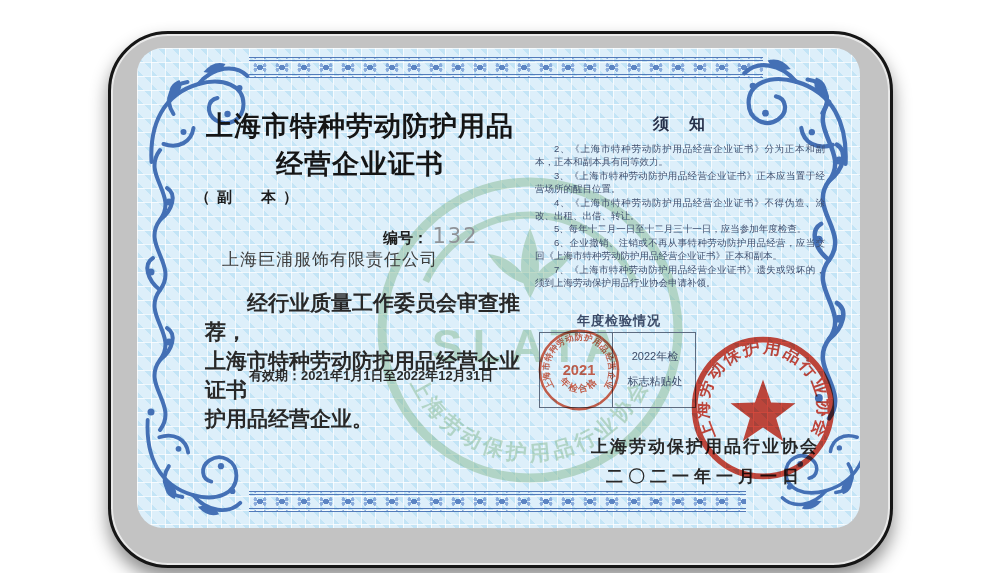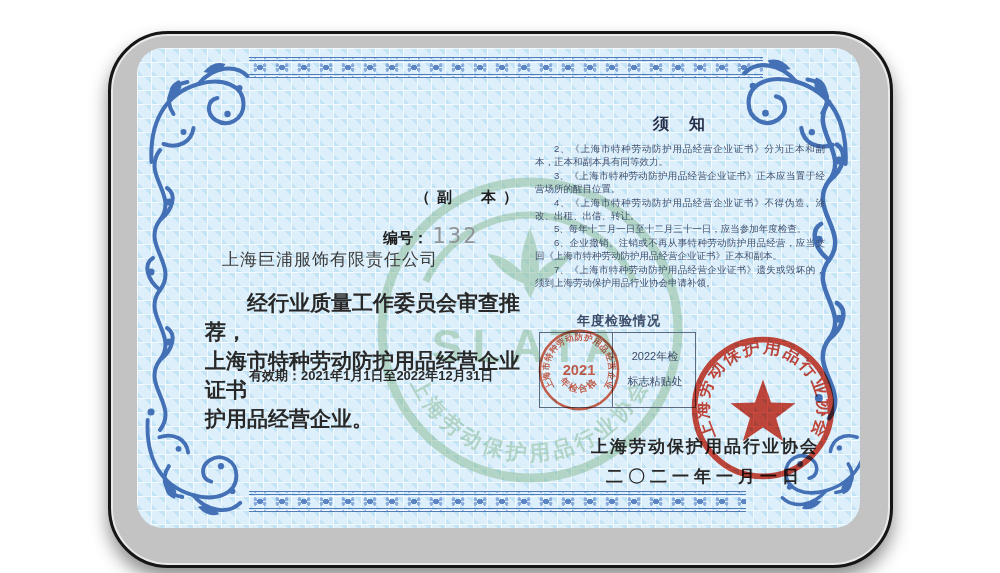--- a/index.html
+++ b/index.html
@@ -40,22 +40,22 @@
   .band-bottom { left:112px; top:443px; width:497px; }
 
   .orn { position:absolute; }
   .orn-tr { transform:scaleX(-1); }
   .orn-bl { transform:scaleY(-1); }
   .orn-br { transform:scale(-1,-1); }
 
   
   .title { position:absolute; left:58px; top:59px; width:330px; text-align:center;
            font-size:27px; font-weight:800; color:#151515; line-height:38px; letter-spacing:1px; }
-  .subtitle { position:absolute; left:58px; top:140px; width:330px; text-align:right;
-              font-size:15px; font-weight:700; color:#1d1d1d; letter-spacing:7px;padding-left:16px; }
+  .subtitle { position:absolute; left:58px; top:140px; width:330px; text-align:left;
+              font-size:15px; font-weight:700; color:#1d1d1d; letter-spacing:7px; }
   .serial { position:absolute; left:246px; top:176px; color:#1f1f1f; }
   .serial .lbl { font-size:15px; font-weight:700;text-align:center; }
   .serial .num { font-size:21px; color:#8f9297; letter-spacing:2px; font-family:"DejaVu Sans","Liberation Sans",sans-serif; }
   .company { position:absolute; left:85px; top:200px; font-size:17px; font-weight:500; color:#3d3d3d; letter-spacing:1px; }
   .para { position:absolute; left:68px; top:240px; width:326px; font-size:21px; line-height:29px;
           font-weight:600; color:#282828; }
   .para .indent { text-indent:2em; }
   .validity { position:absolute; left:112px; top:319px; font-size:13px; font-weight:600; color:#2b2b2b; }
 
   .notice { position:absolute; left:398px; top:66px; width:290px; }
@@ -142,20 +142,24 @@
         <use href="#g-corner"></use>
       </svg>
 
     <svg class="orn" style="left:0px;top:98px" width="46" height="288" viewBox="0 0 46 280">
         <use href="#g-vine"></use>
       </svg>
     <svg class="orn" style="left:666px;top:46px" width="52" height="332" viewBox="0 0 46 280">
         <use href="#g-vine"></use>
       </svg>
 
+    <div class="title">
+      <div>上海市特种劳动防护用品</div>
+      <div>经营企业证书</div>
+    </div>
     <div class="subtitle">（副　本）</div>
 
     <div class="serial">
       <span class="lbl">编号：</span>
       <span class="num">132</span>
     </div>
 
     <div class="company">上海巨浦服饰有限责任公司</div>
 
     <div class="para">

